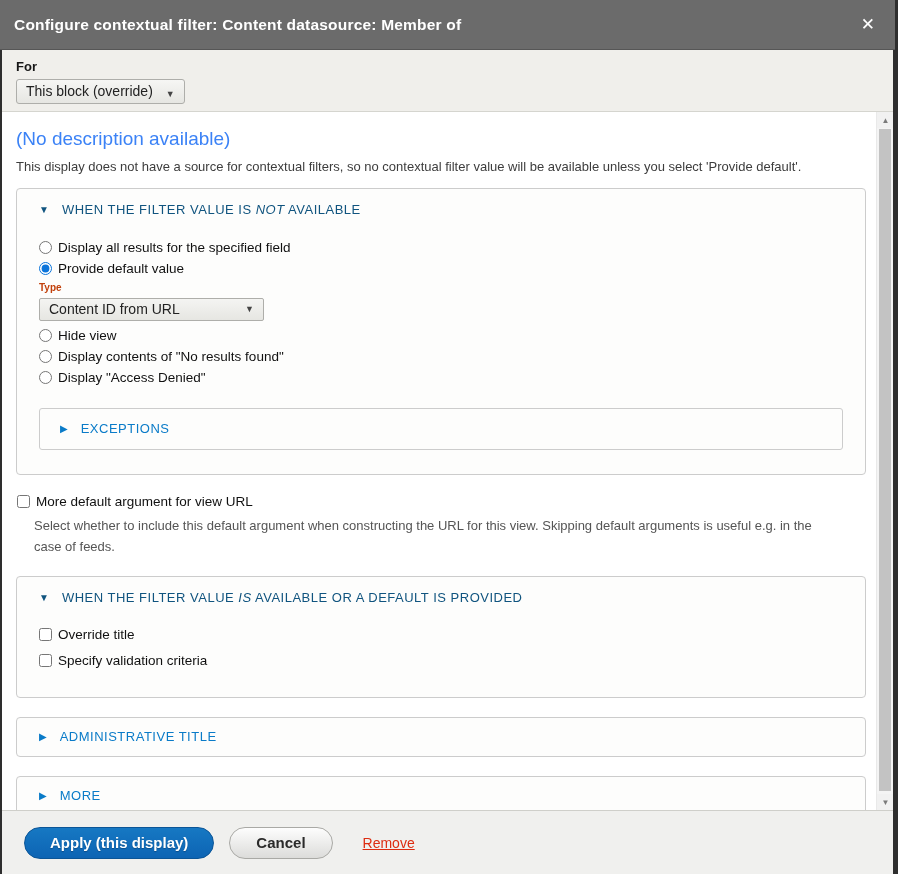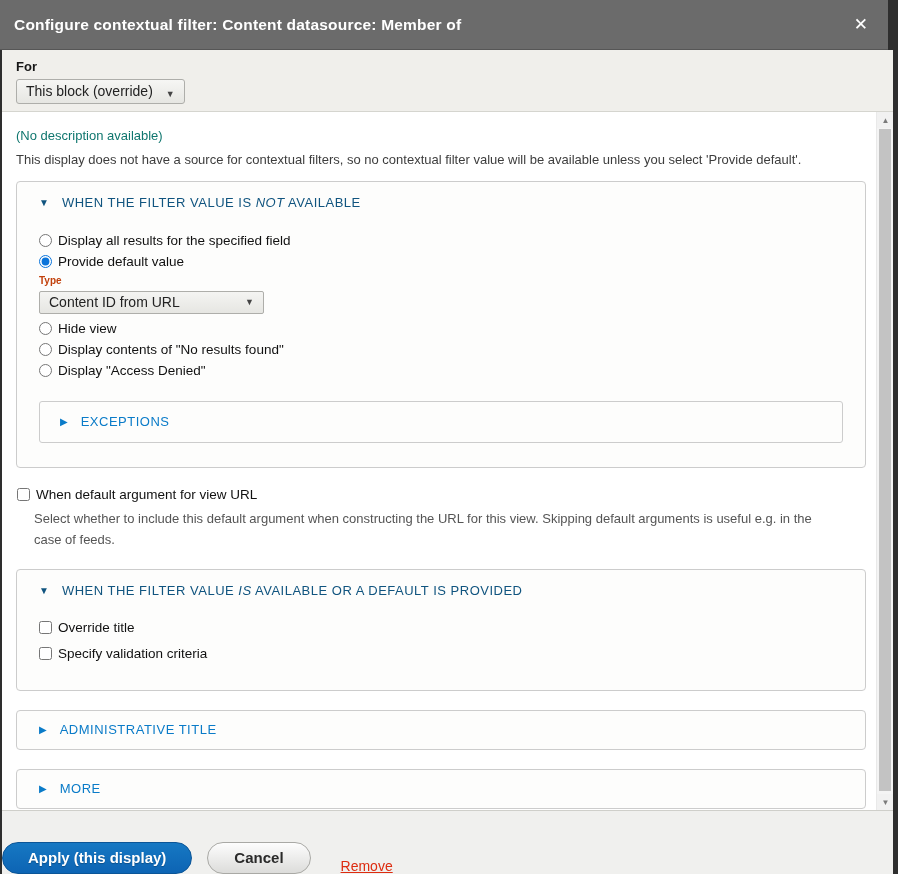--- a/index.html
+++ b/index.html
@@ -4,21 +4,21 @@
 <style>
   * { box-sizing: border-box; margin: 0; padding: 0; }
   html, body { width: 898px; height: 874px; overflow: hidden; }
   body {
     font-family: "Liberation Sans", "DejaVu Sans", sans-serif;
     background: #2e2e2e;
     position: relative;
   }
   
   .dlg-header {
-    position: absolute; top: 0; left: 0; right: 10px; height: 50px;
+    position: absolute; top: 0; left: 0; right: 3px; height: 50px;
     background: #6b6b6b;
     display: flex; align-items: center; justify-content: space-between;
     padding: 0 20px 0 14px;
     border-bottom: 1px solid #565656;
   }
   .dlg-title { color: #fff; font-size: 15.5px; font-weight: bold; letter-spacing: .2px; }
   .dlg-close { color: #fff; font-size: 17px; font-weight: bold; cursor: pointer; line-height: 1; }
   
   .dlg-body {
     position: absolute; top: 50px; left: 2px; right: 5px; bottom: 0;
@@ -40,21 +40,21 @@
     border: 1px solid #aeaeaa;
     border-radius: 3px;
     padding: 3px 9px 4px 9px;
     font-size: 14px; color: #222;
     cursor: pointer;
   }
   .select-widget .sel-arrow { font-size: 9px; color: #444; margin-left: 13px; }
   
   .content { flex: 1 1 auto; position: relative; background: #fff; overflow: hidden; }
   .content-inner { position: absolute; top: 0; left: 0; right: 17px; bottom: 0; padding: 16px 10px 0 14px; }
-  .desc1 { font-size: 13px; color: #0f766e; }
+  .desc1 { font-size: 19px; color: #3b82f6; }
   .desc2 { font-size: 13px; color: #3d3d3d; margin-top: 9px; }
   
   .fieldset {
     border: 1px solid #cccccc; border-radius: 4px;
     background: #fdfdfc;
     padding: 13px 22px 24px 22px;
     margin-top: 14px;
   }
   .fieldset.slim { padding: 11px 22px 12px 22px; }
   .legend { display: flex; align-items: center; cursor: pointer; }
@@ -107,21 +107,21 @@
   }
   .sb-up { top: 0; } .sb-down { bottom: 0; }
   .sb-thumb {
     position: absolute; left: 2px; right: 2px; top: 17px; bottom: 19px;
     background: #c3c3c3; cursor: pointer;
   }
   
   .footer {
     flex: 0 0 64px; height: 64px;
     background: #f0f0ee; border-top: 1px solid #cfcfca;
-    display: flex; align-items: flex-end; 
+    display: flex; align-items: center; padding-left: 22px;
   }
   .btn-primary {
     background: linear-gradient(#1678c3, #0d64b4);
     border: 1px solid #0b5597; border-radius: 18px;
     color: #fff; font-weight: bold; font-size: 15px;
     padding: 6px 25px 7px 25px; cursor: pointer;
     text-shadow: 0 1px 1px rgba(0,0,0,.25);
     font-family: "Liberation Sans", sans-serif;
   }
   .btn-secondary {
@@ -201,21 +201,21 @@
         <div class="inner-fieldset">
           <div class="legend closed">
             <span class="tri">▶</span>
             <span class="legend-text">Exceptions</span>
           </div>
         </div>
       </div>
 
       <div class="skip-row">
         <input type="checkbox" style="">
-        <span class="opt-label">When default argument for view URL</span>
+        <span class="opt-label">More default argument for view URL</span>
       </div>
       <div class="skip-desc">Select whether to include this default argument when constructing the URL for this view. Skipping default arguments is useful e.g. in the case of feeds.</div>
 
       <div class="fieldset cbs gap">
         <div class="legend open">
           <span class="tri">▼</span>
           <span class="legend-text"><span>When the filter value </span><em>is</em><span> available or a default is provided</span></span>
         </div>
         <div class="cb-list">
           <div class="cb-row">

